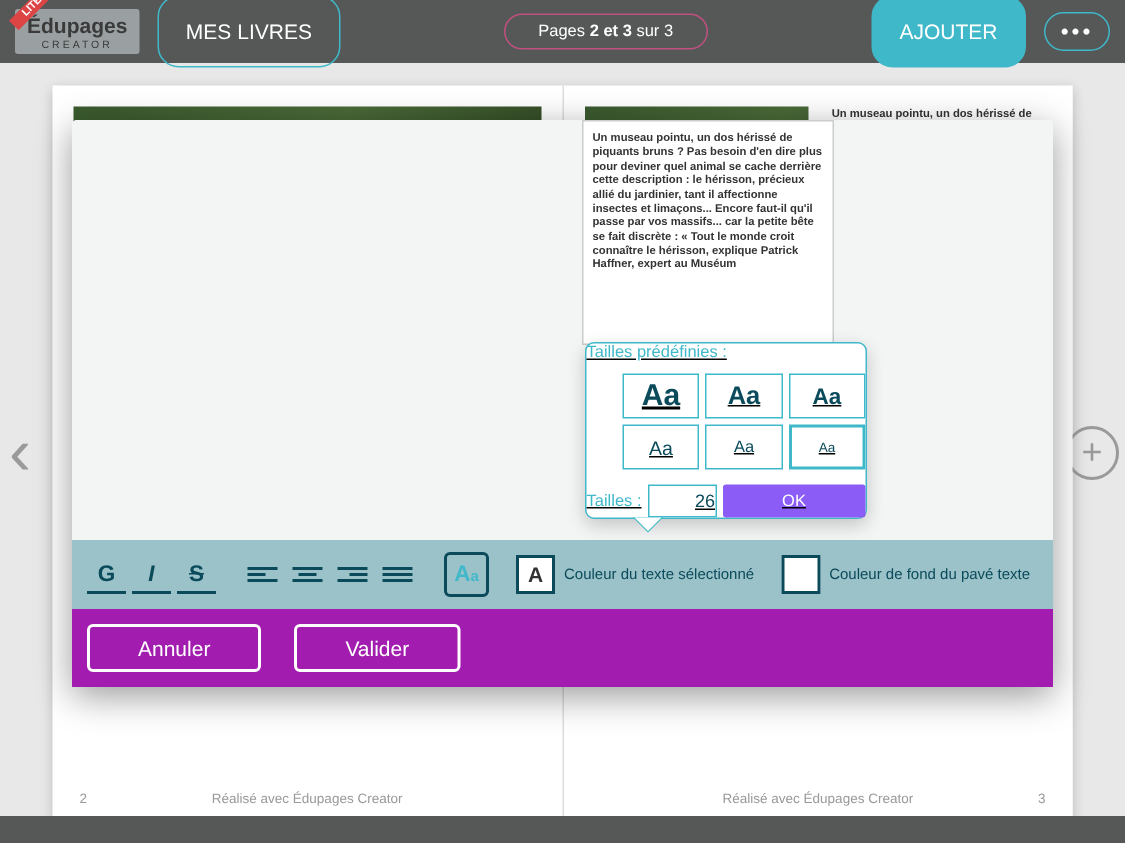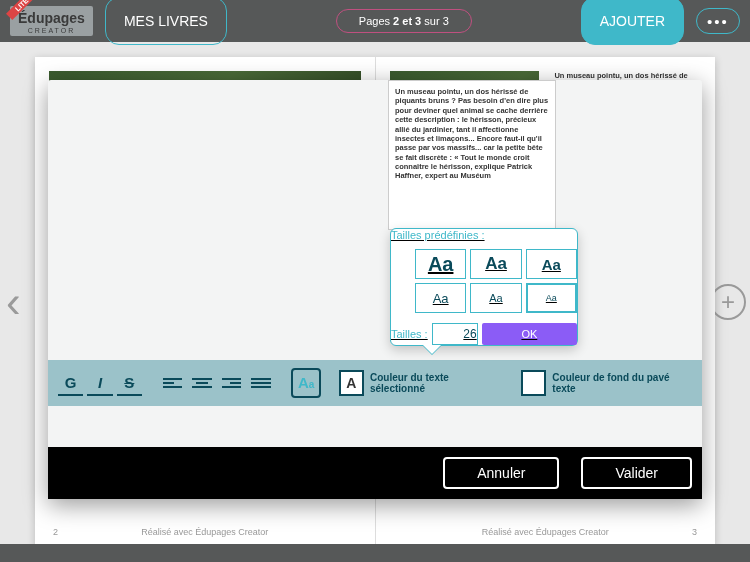--- a/index.html
+++ b/index.html
@@ -46,24 +46,24 @@
     .tool-btn { width: 26px; height: 26px; background: transparent; border: none; color: #0a4a5a; font-size: 15px; font-weight: bold; cursor: pointer; display: flex; align-items: center; justify-content: center; border-bottom: 2px solid #0a4a5a; }
     .align-btn { width: 26px; height: 26px; background: transparent; border: none; cursor: pointer; display: flex; flex-direction: column; gap: 2px; justify-content: center; padding: 3px; }
     .align-btn span { height: 2px; background: #0a4a5a; }
     .align-l span:nth-child(2) { width: 60%; }
     .align-c span:nth-child(2) { width: 60%; margin: 0 auto; }
     .align-r span:nth-child(2) { width: 60%; margin-left: auto; }
     .size-btn { width: 30px; height: 30px; border: 2px solid #0a4a5a; border-radius: 4px; background: transparent; display: flex; align-items: baseline; justify-content: center; cursor: pointer; padding-top: 4px; }
     .size-btn .big { font-size: 15px; color: #3fb8c9; font-weight: bold; }
     .size-btn .small { font-size: 10px; color: #3fb8c9; font-weight: bold; }
     .color-box { width: 26px; height: 26px; border: 2px solid #0a4a5a; background: #fff; display: flex; align-items: center; justify-content: center; font-size: 14px; font-weight: bold; color: #333; cursor: pointer; }
-    .color-label { font-size: 10px; color: #0a4a5a; font-weight: bold; line-height: 1.1; margin-left: 2px; }
+    .color-label { font-size: 10px; color: #0a4a5a; font-weight: normal; line-height: 1.1; margin-left: 2px; }
     .gap { width: 10px; }
 
-    .action-bar { background: #000000; padding: 10px; display: flex; justify-content: flex-end; gap: 22px; margin-top: 41px; }
+    .action-bar { background: #a21caf; padding: 10px; display: flex; justify-content: flex-start; gap: 22px; }
     .action-btn { border: 2px solid #fff; color: #fff; background: transparent; padding: 6px 32px; border-radius: 4px; font-size: 14px; cursor: pointer; }
 
     
     .popover { position: absolute; top: 148px; left: 342px; width: 188px; background: #fff; border: 1px solid #3fb8c9; border-radius: 6px; padding: 0; box-shadow: 0 4px 12px rgba(0,0,0,0.2); z-index: 10; text-decoration: underline; }
     .popover::after { content: ""; position: absolute; bottom: -9px; left: 32px; width: 0; height: 0; border-left: 9px solid transparent; border-right: 9px solid transparent; border-top: 9px solid #fff; }
     .popover::before { content: ""; position: absolute; bottom: -10px; left: 31px; width: 0; height: 0; border-left: 10px solid transparent; border-right: 10px solid transparent; border-top: 10px solid #3fb8c9; }
     .popover-title { font-size: 11px; color: #3fb8c9; margin-bottom: 8px; }
     .size-grid { display: grid; grid-template-columns: repeat(3, 1fr); gap: 4px; margin-bottom: 10px; margin-left: 24px; }
     .size-cell { height: 30px; border: 1px solid #3fb8c9; display: flex; align-items: center; justify-content: center; color: #0a4a5a; cursor: pointer; background: #fff; }
     .size-cell.sel { border: 2px solid #3fb8c9; }

